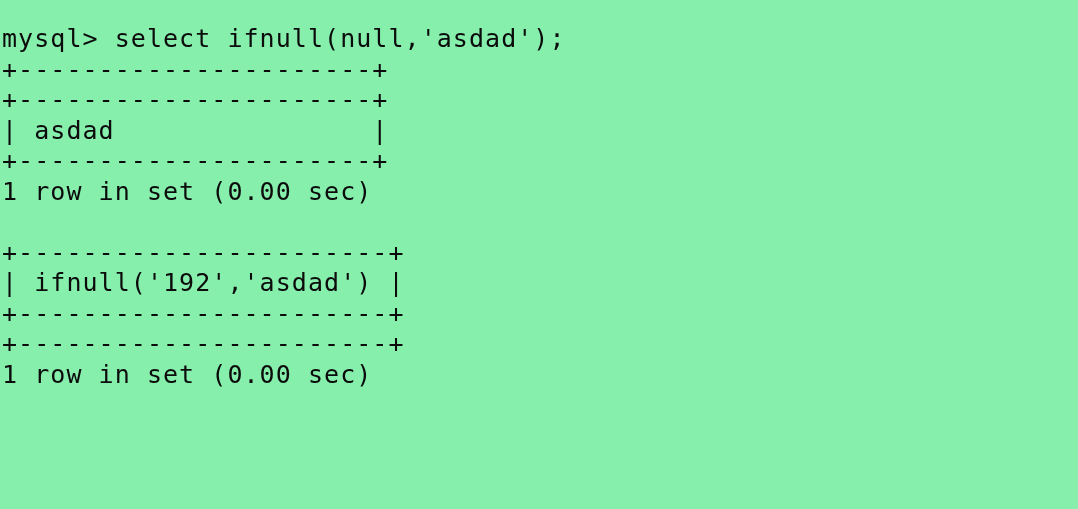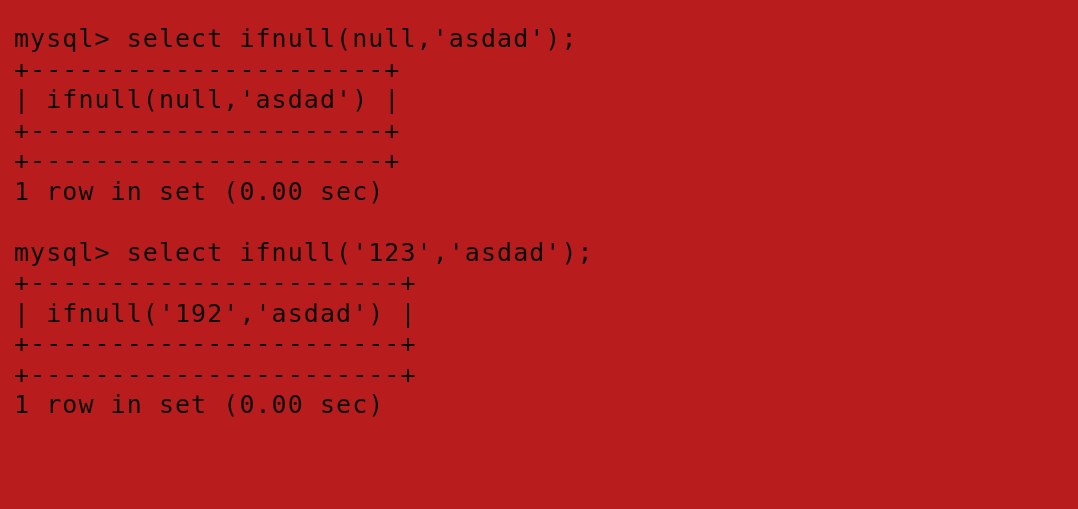--- a/index.html
+++ b/index.html
@@ -7,25 +7,25 @@
     padding: 0;
     background: #ffffff;
   }
   body {
     width: 1078px;
     height: 509px;
     overflow: hidden;
     font-family: "DejaVu Sans Mono", "Liberation Mono", monospace;
   }
   #terminal {
-    padding: 24px 0 0 14px;
+    padding: 24px 0 0 2px;
     box-sizing: border-box;
     width: 1078px;
     height: 509px;
-    background: #b91c1c;
+    background: #86efac;
   }
   .line {
     display: block;
     white-space: pre;
     font-family: "DejaVu Sans Mono", "Liberation Mono", monospace;
     font-size: 25px;
     line-height: 30.5px;
     letter-spacing: 1.05px;
     color: #0b0b0b;
     height: 30.5px;
@@ -38,27 +38,26 @@
     color: #0b0b0b;
   }
 </style>
 </head>
 <body>
 
 <div id="terminal">
 
   <span class="line">mysql&gt; select ifnull(null,'asdad');</span>
   <span class="line sep">+----------------------+</span>
-  <span class="line">| ifnull(null,'asdad') |</span>
   <span class="line sep">+----------------------+</span>
+  <span class="line">| asdad                |</span>
   <span class="line sep">+----------------------+</span>
   <span class="line">1 row in set (0.00 sec)</span>
 
   <span class="line blank"></span>
 
-  <span class="line">mysql&gt; select ifnull('123','asdad');</span>
   <span class="line sep">+-----------------------+</span>
   <span class="line">| ifnull('192','asdad') |</span>
   <span class="line sep">+-----------------------+</span>
   <span class="line sep">+-----------------------+</span>
   <span class="line">1 row in set (0.00 sec)</span>
 
 </div>
 
 </body></html>

